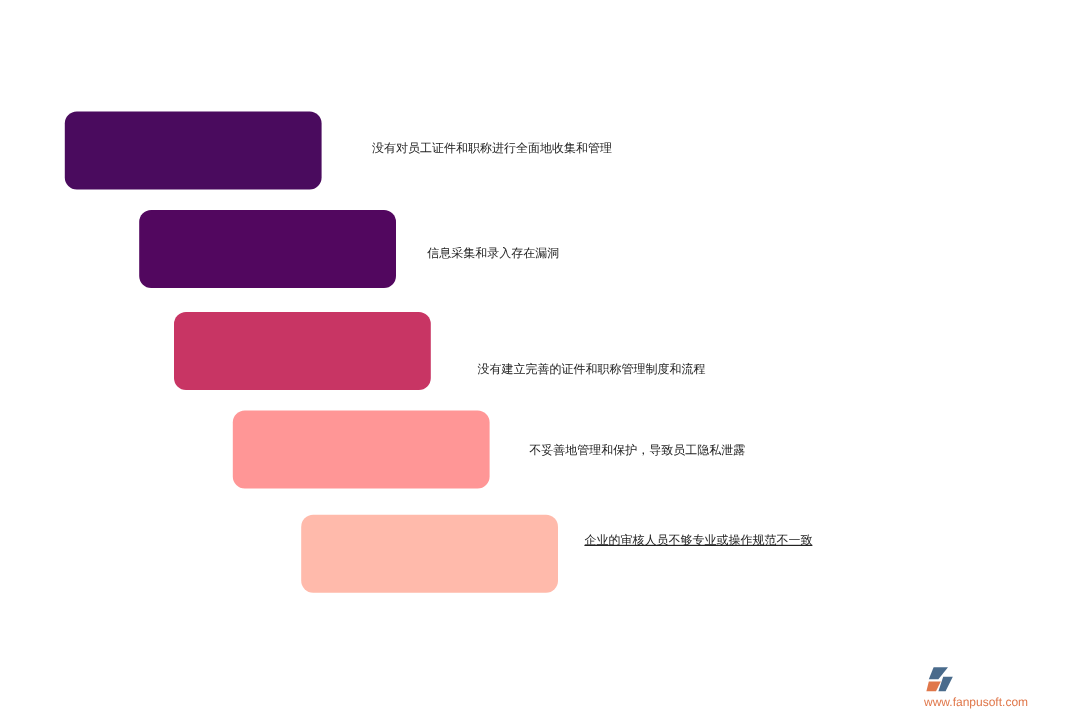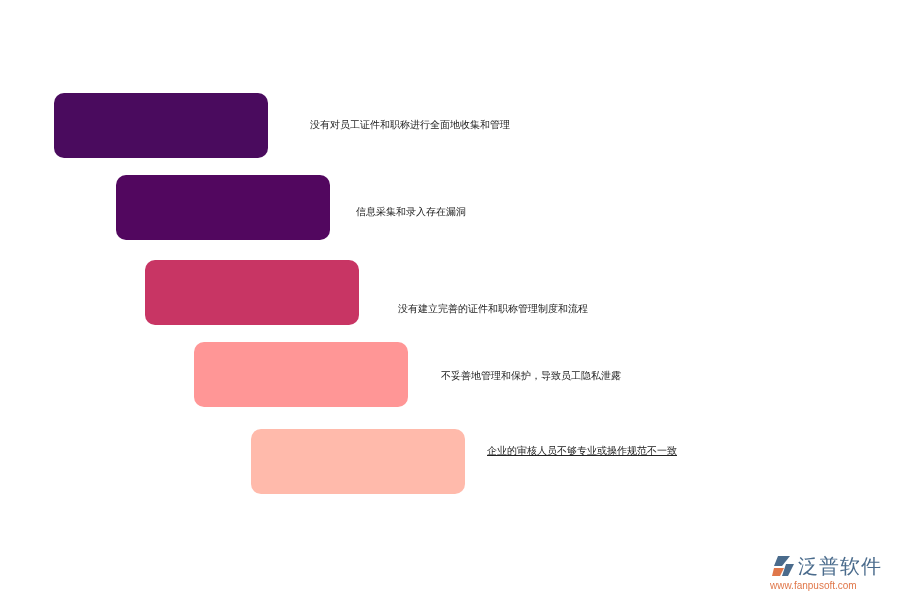--- a/index.html
+++ b/index.html
@@ -47,15 +47,14 @@
   <div class="bar" style="left:251px; top:429px; background:#ffbaab;"></div>
   <div class="label" style="left:487px; top:441px;text-decoration:underline;">企业的审核人员不够专业或操作规范不一致</div>
 </div>
 
 <div class="logo">
   <svg class="logo-mark" viewBox="0 0 26 24">
     <path d="M8 2 L20 2 L12 12 L4 12 Z" fill="#4a6b8c"></path>
     <path d="M4 14 L14 14 L10 22 L2 22 Z" fill="#e0774a"></path>
     <path d="M16 10 L24 10 L18 22 L12 22 Z" fill="#4a6b8c"></path>
   </svg>
-  <div class="logo-name">泛普软件</div>
   <div class="logo-url">www.fanpusoft.com</div>
 </div>
 
 </body></html>

